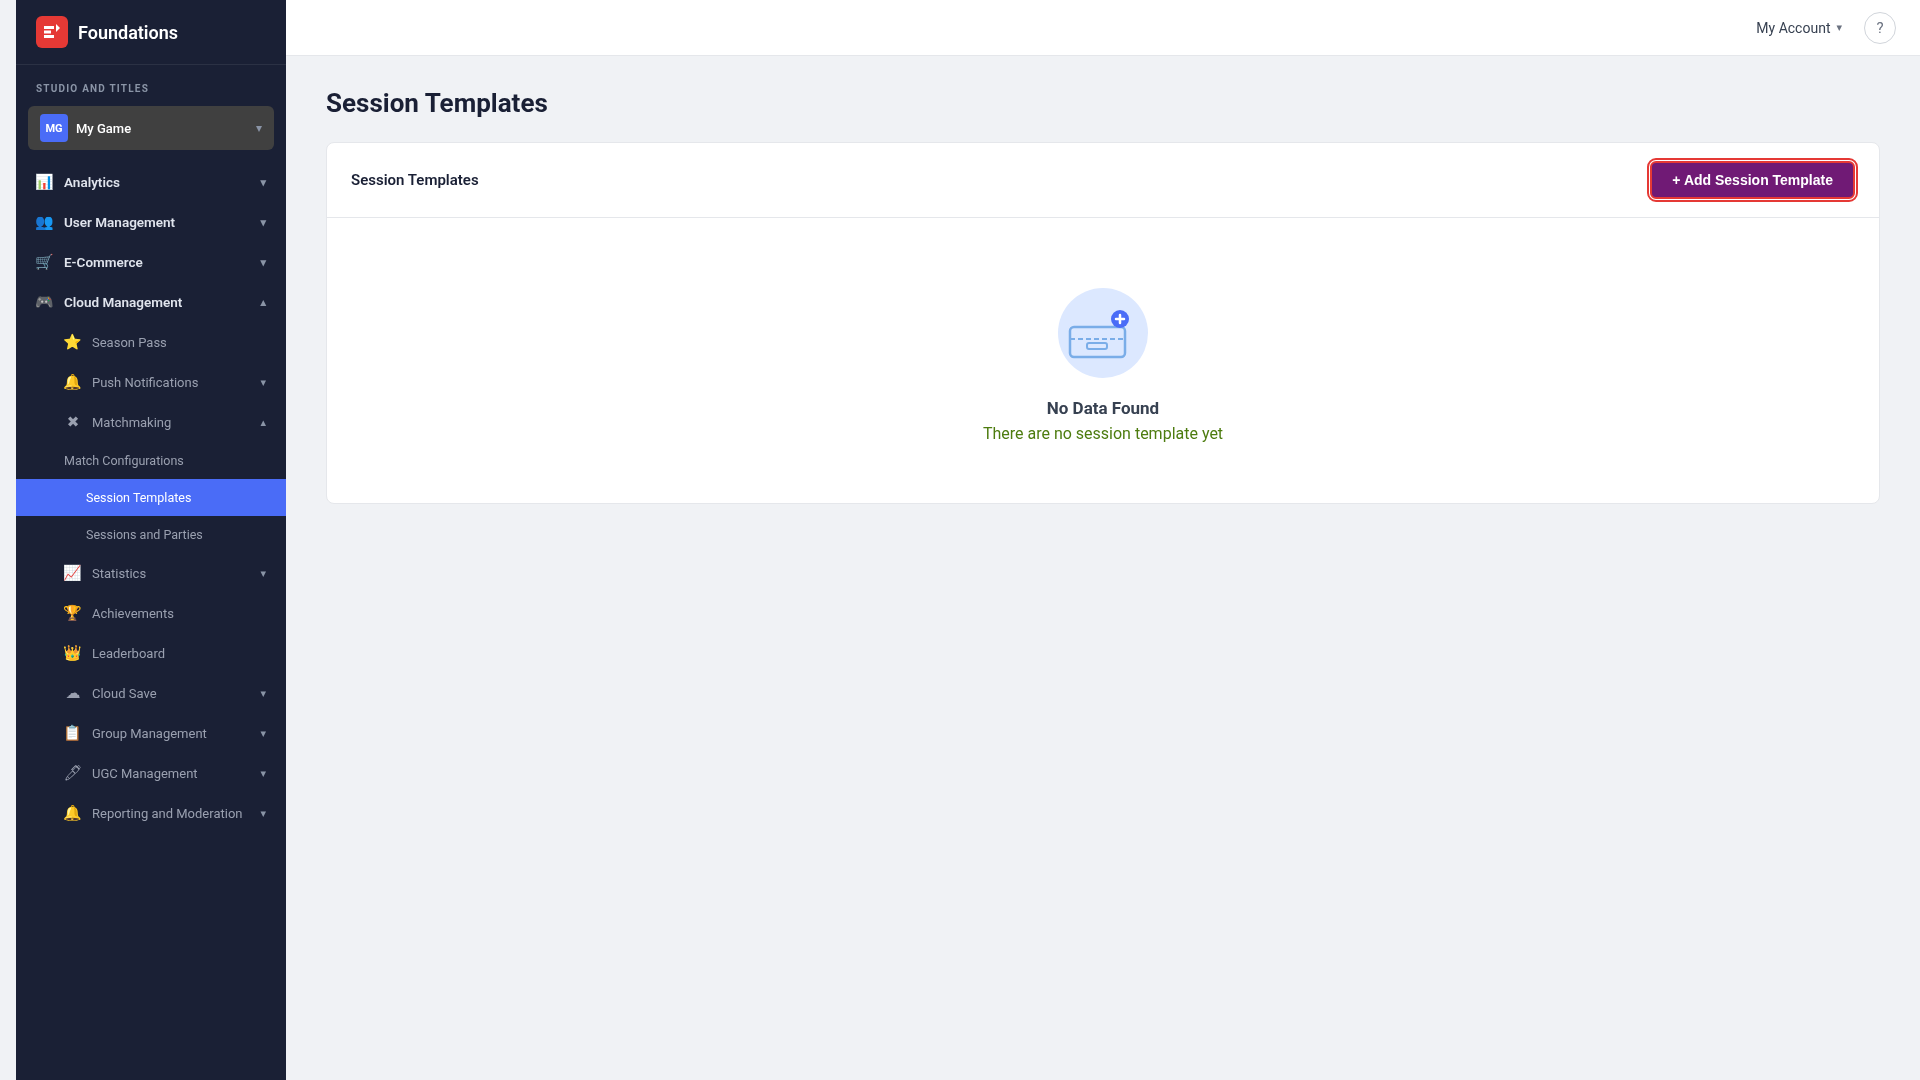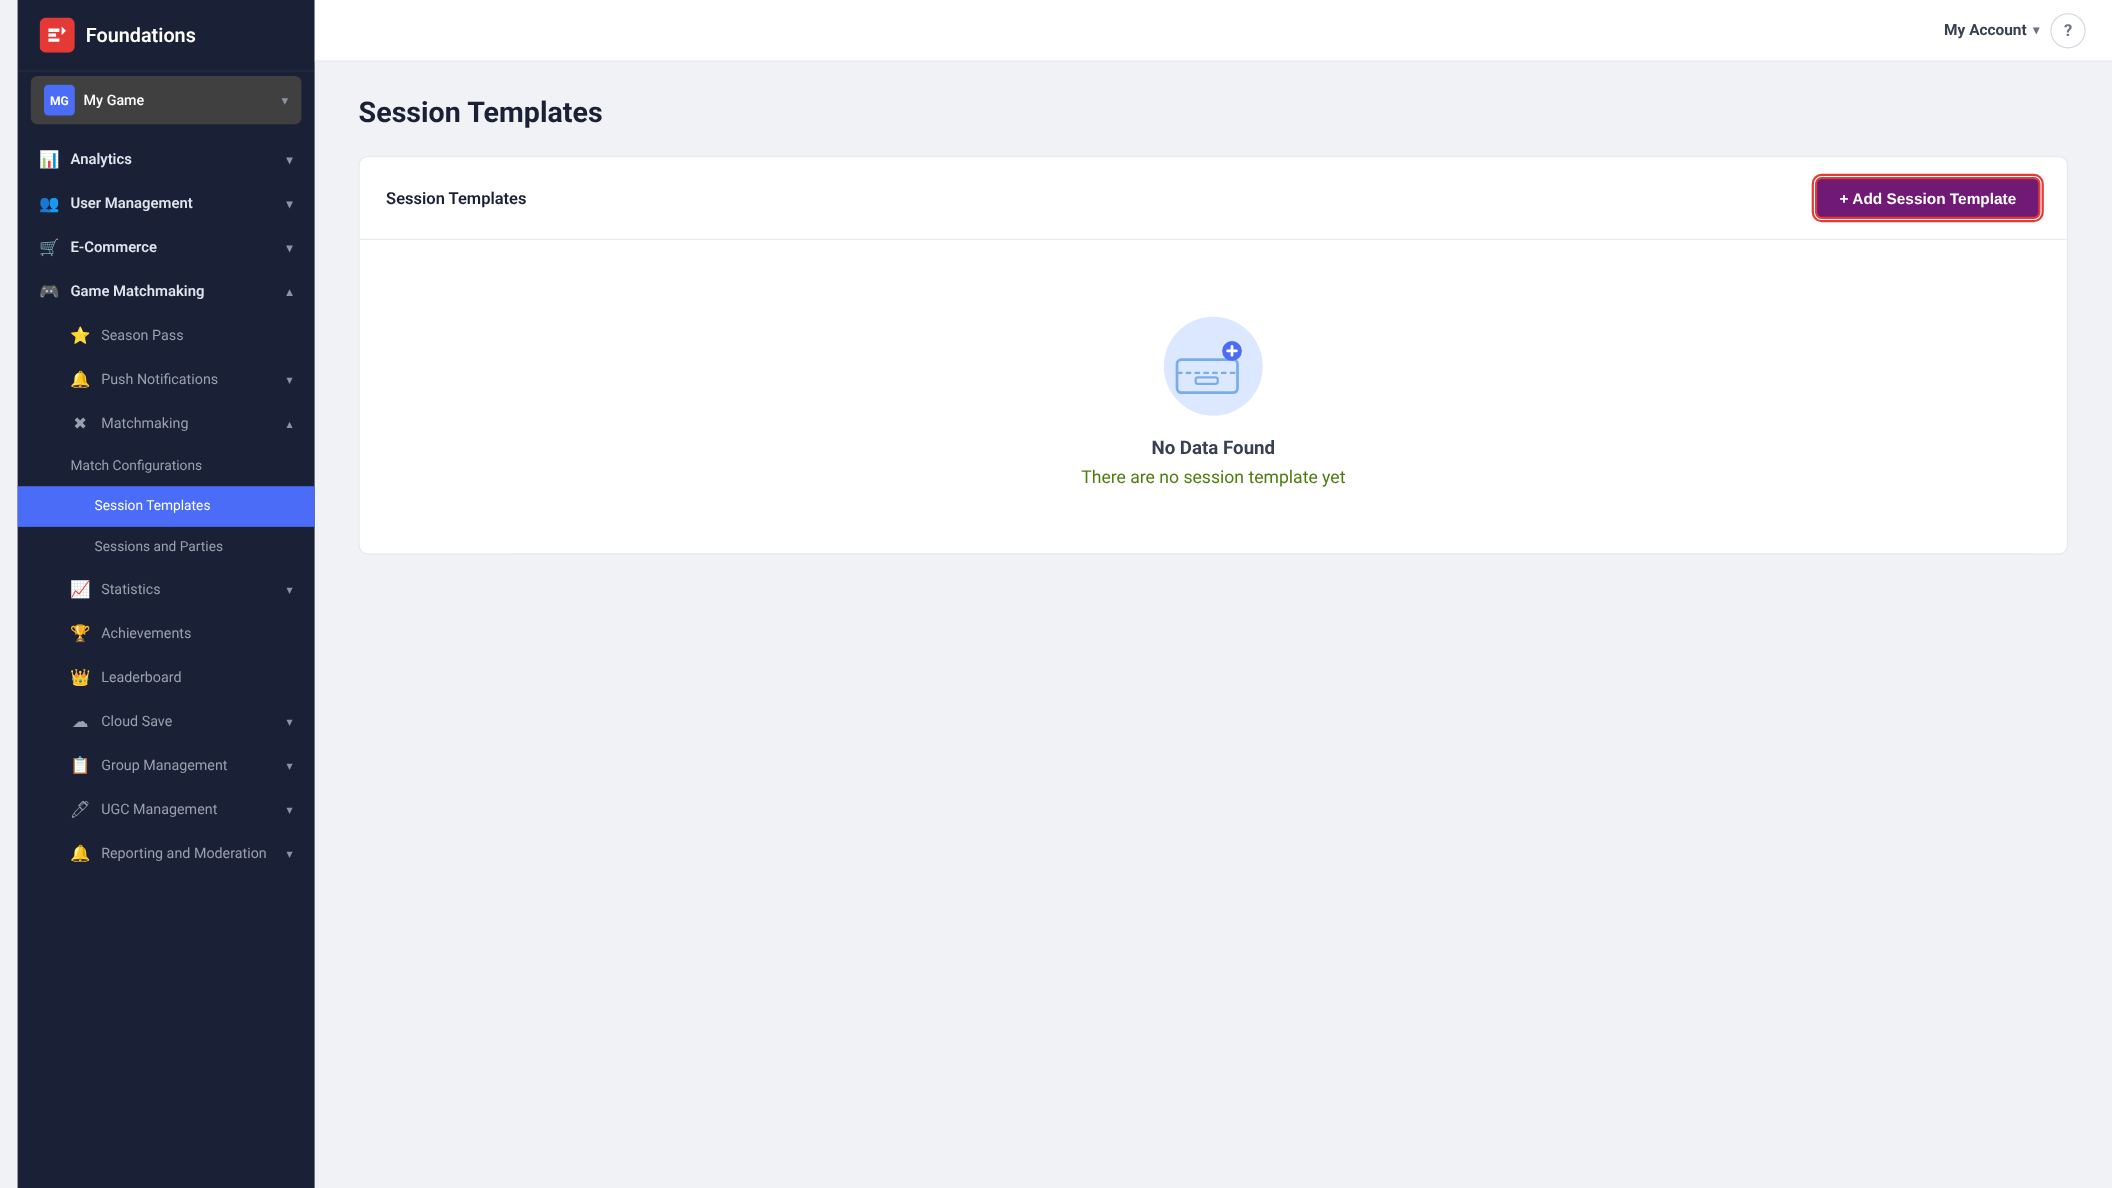--- a/index.html
+++ b/index.html
@@ -133,22 +133,21 @@
       display: flex;
       align-items: center;
       justify-content: flex-end;
       padding: 0 24px;
       border-bottom: 1px solid #e5e7eb;
       flex-shrink: 0;
     }
     .topbar-right {
       display: flex;
       align-items: center;
-      gap: 0;
-      font-weight: bold;
+      gap: 12px;
     }
     .my-account-btn {
       display: flex;
       align-items: center;
       gap: 6px;
       font-size: 14px;
       color: #374151;
       cursor: pointer;
       padding: 6px 10px;
       border-radius: 6px;
@@ -254,20 +253,21 @@
 <div class="sidebar">
   <div class="sidebar-logo">
     <svg class="logo-icon" viewBox="0 0 32 32" fill="none">
       <rect width="32" height="32" rx="6" fill="#e53935"></rect>
       <path d="M8 10h10v3H8zm0 4.5h7v3H8zm0 4.5h10v3H8z" fill="white"></path>
       <path d="M20 8l4 4-4 4V8z" fill="white"></path>
     </svg>
     <span class="logo-text">Foundations</span>
   </div>
 
+  <div class="sidebar-section-label">STUDIO AND TITLES</div>
 
   <div class="game-selector">
     <div class="game-avatar">MG</div>
     <span class="game-name">My Game</span>
     <span class="chevron-icon">▾</span>
   </div>
 
   <div class="nav-item section-header">
     <span class="nav-icon">📊</span>
     <span>Analytics</span>
@@ -281,21 +281,21 @@
   </div>
 
   <div class="nav-item section-header">
     <span class="nav-icon">🛒</span>
     <span>E-Commerce</span>
     <span class="nav-chevron">▾</span>
   </div>
 
   <div class="nav-item section-header">
     <span class="nav-icon">🎮</span>
-    <span>Game Matchmaking</span>
+    <span>Cloud Management</span>
     <span class="nav-chevron">▴</span>
   </div>
 
   <div class="nav-item nav-sub-item">
     <span class="nav-icon">⭐</span>
     <span>Season Pass</span>
   </div>
 
   <div class="nav-item nav-sub-item">
     <span class="nav-icon">🔔</span>

